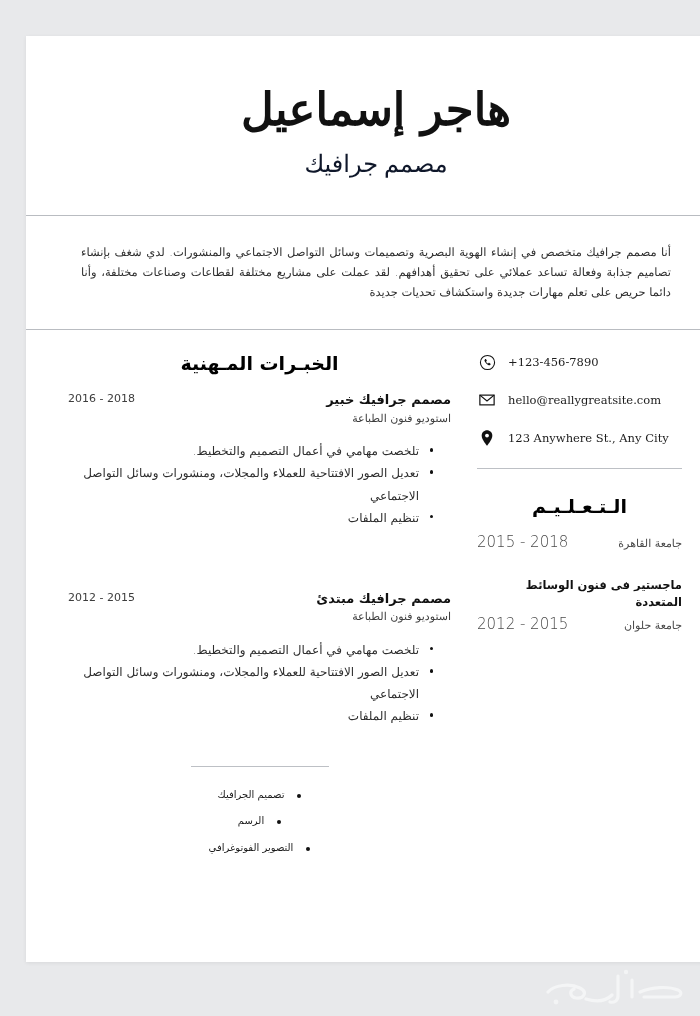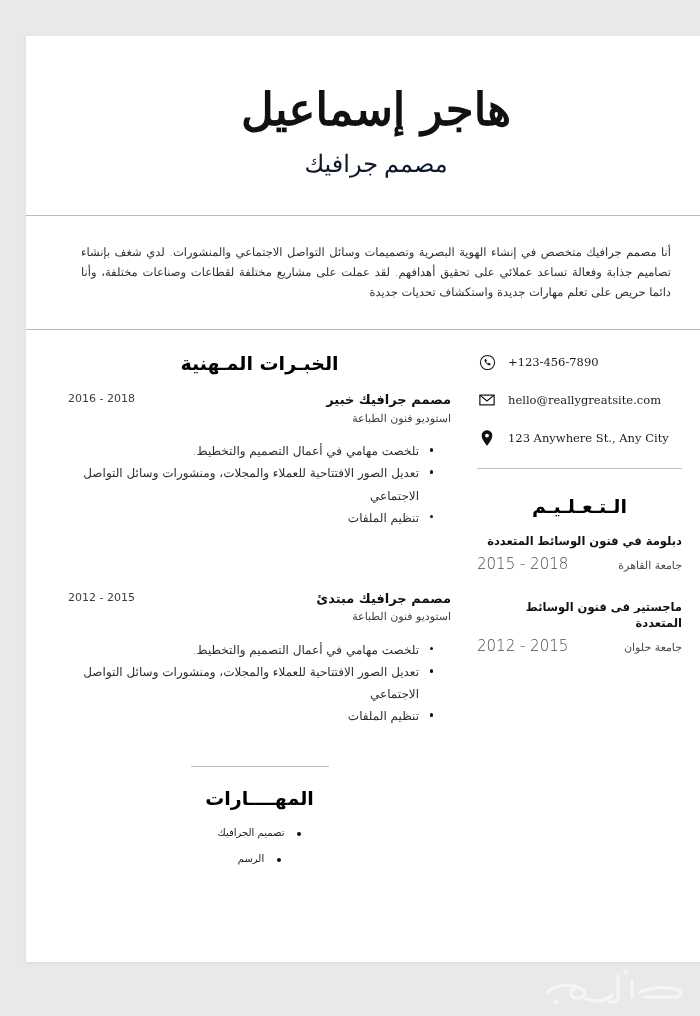--- a/index.html
+++ b/index.html
@@ -348,21 +348,20 @@
 
       </ul>
 
       <div class="mini-rule"></div>
 
       <h2 class="sec-head center-head">الـتـعـلـيـم</h2>
 
       <div>
 
         <div class="edu-entry">
-          <div class="edu-degree">دبلومة في فنون الوسائط المتعددة</div>
           <div class="edu-meta">
             <span class="edu-school">جامعة القاهرة</span>
             <span class="edu-dates">2015 - 2018</span>
           </div>
         </div>
 
         <div class="edu-entry">
           <div class="edu-degree">ماجستير فى فنون الوسائط المتعددة</div>
           <div class="edu-meta">
             <span class="edu-school">جامعة حلوان</span>
@@ -408,24 +407,24 @@
             <li>تلخصت مهامي في أعمال التصميم والتخطيط.</li>
             <li>تعديل الصور الافتتاحية للعملاء والمجلات، ومنشورات وسائل التواصل الاجتماعي</li>
             <li>تنظيم الملفات</li>
           </ul>
         </div>
 
       </div>
 
       <div class="skills-block">
         <div class="mini-rule skills-rule"></div>
-        <h2 class="sec-head center-head">المهــــارات</h2>
         <ul class="skills-list">
           <li><span class="sk-inner">تصميم الجرافيك</span></li>
           <li><span class="sk-inner">الرسم</span></li>
+          <li><span class="sk-inner">التصوير الفوتوغرافي</span></li>
         </ul>
       </div>
 
     </div>
   </div>
 </div>
 
 <div class="watermark">
   <svg width="150" height="64" viewBox="0 0 150 64">
     <g fill="none" stroke="#ffffff" stroke-width="3.2" stroke-linecap="round" stroke-linejoin="round" opacity="0.95">

